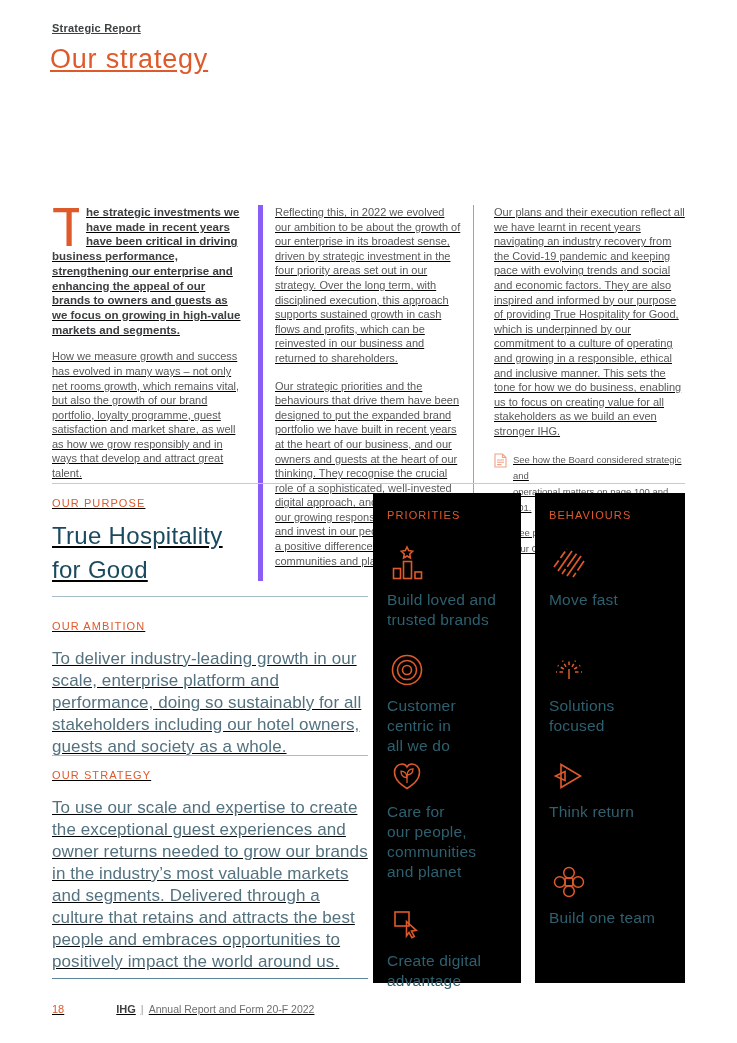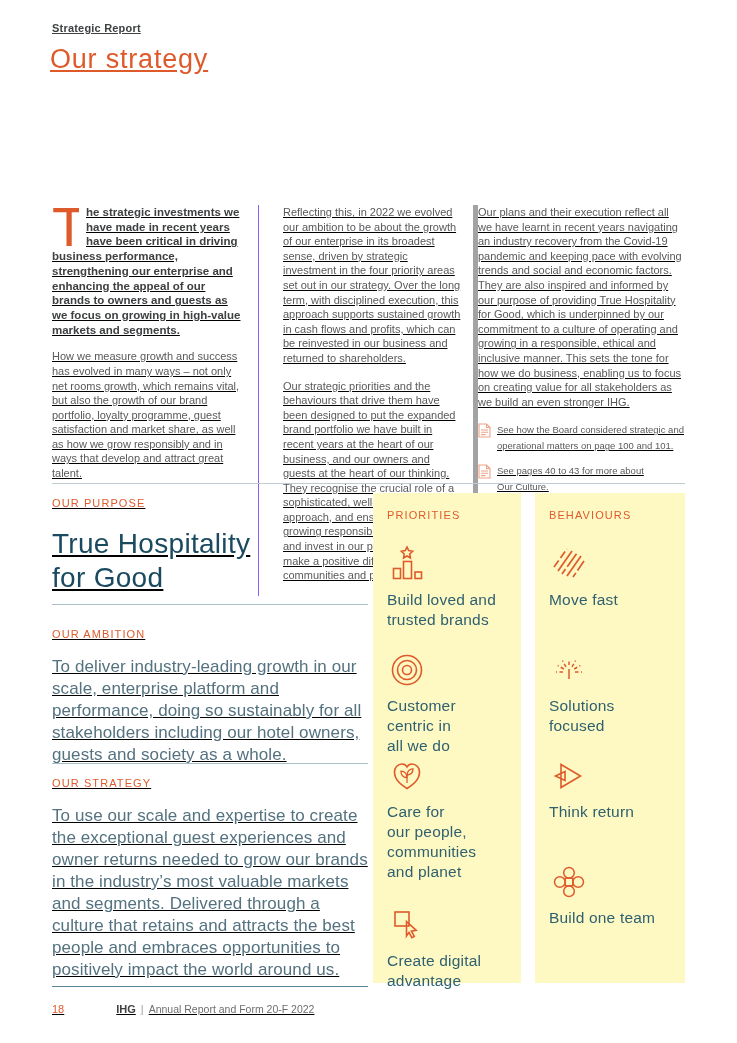--- a/index.html
+++ b/index.html
@@ -9,48 +9,48 @@
   .abs{position:absolute;text-decoration:underline;}
 
   
   #eyebrow{top:22px;left:52px;font-size:11px;font-weight:700;color:#3e4042;letter-spacing:.2px;}
   #title{top:44px;left:50px;font-size:27px;font-weight:500;color:#df5a2b;letter-spacing:.8px;}
 
   
   #cols{top:205px;left:52px;width:633px;display:flex;align-items:stretch;}
   .col{box-sizing:border-box;}
   .col1{width:206px;padding-right:12px;}
-  .col2{width:215px;border-left:1px solid #8b5cf6;padding-left:24px;padding-right:12px;}
-  .col3{width:212px;border-left:5px solid #a3a3a3;padding-left:0;}
+  .col2{width:215px;border-left:5px solid #8b5cf6;padding-left:12px;padding-right:12px;}
+  .col3{width:212px;border-left:1px solid #a3a3a3;padding-left:20px;}
   .body-p{font-size:11px;line-height:14.6px;color:#58595b;margin:0 0 13px 0;}
   .lead{font-size:11.5px;line-height:14.7px;font-weight:700;color:#3e4042;margin:0 0 12px 0;}
   .dropcap{float:left;width:27px;height:42px;font-size:56px;line-height:40px;
            font-weight:500;color:#df5a2b;margin:2px 7px 0 0;overflow:hidden;}
   .note{display:flex;gap:6px;margin:0 0 9px 0;cursor:pointer;}
   .note svg{flex:0 0 auto;margin-top:1px;}
   .note span{font-size:9.5px;line-height:16px;color:#58595b;white-space:pre-line;}
 
   
   #lower{top:483px;left:52px;width:633px;height:500px;border-top:1px solid #c2cdd1;}
   .left-rail{width:316px;}
   .sec-label{font-size:11px;font-weight:500;letter-spacing:1.1px;color:#df5a2b;height:14px;}
   .lbl-purpose{margin-top:13px;}
   .lbl-ambition{margin-top:23px;}
   .lbl-strategy{margin-top:13px;}
-  #purpose-heading{margin-top:16px;font-size:28px;line-height:34px;font-weight:500;
+  #purpose-heading{margin-top:8px;font-size:24px;line-height:34px;font-weight:500;
                    color:#1a4a5f;white-space:pre-line;height:68px;letter-spacing:.3px;}
   .rail-rule{border:none;border-top:1px solid #a8bec7;margin:9px 0 0 0;}
   .rule2{margin-top:19px;}
   .rule3{margin-top:27px;border-top-color:#5c8597;}
   .rail-p{margin:14px 0 0 0;font-size:17px;line-height:22px;color:#54727f;letter-spacing:.1px;}
   .rail-p.ambition{height:88px;}
   .rail-p.strategy{height:154px;}
 
   
-  .panel{position:absolute;top:9px;width:148px;height:490px;background:#fef9c3;
+  .panel{position:absolute;top:9px;width:148px;height:490px;background:#000000;
          box-sizing:border-box;padding:16px 14px;}
   #panel-priorities{left:321px;}
   #panel-behaviours{left:483px;width:150px;}
   .panel-label{font-size:11px;font-weight:500;letter-spacing:1.1px;color:#df5a2b;}
   .panel-item{margin-top:23px;height:83px;}
   .panel-item.last{height:auto;}
   .panel-item .ptext{margin-top:6px;font-size:15.5px;line-height:20px;font-weight:500;
                      color:#2e6070;white-space:pre-line;letter-spacing:.2px;}
   .icon40{display:block;}
 

